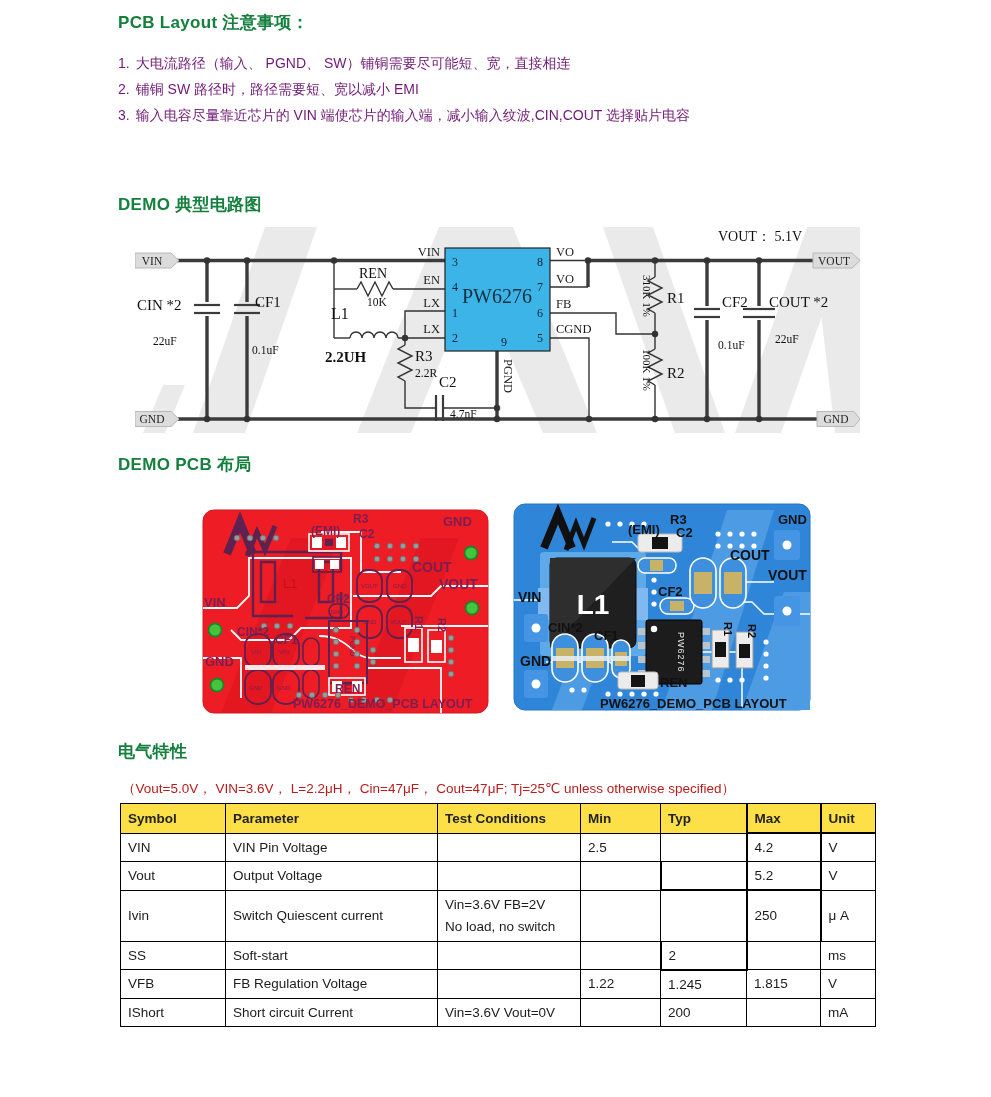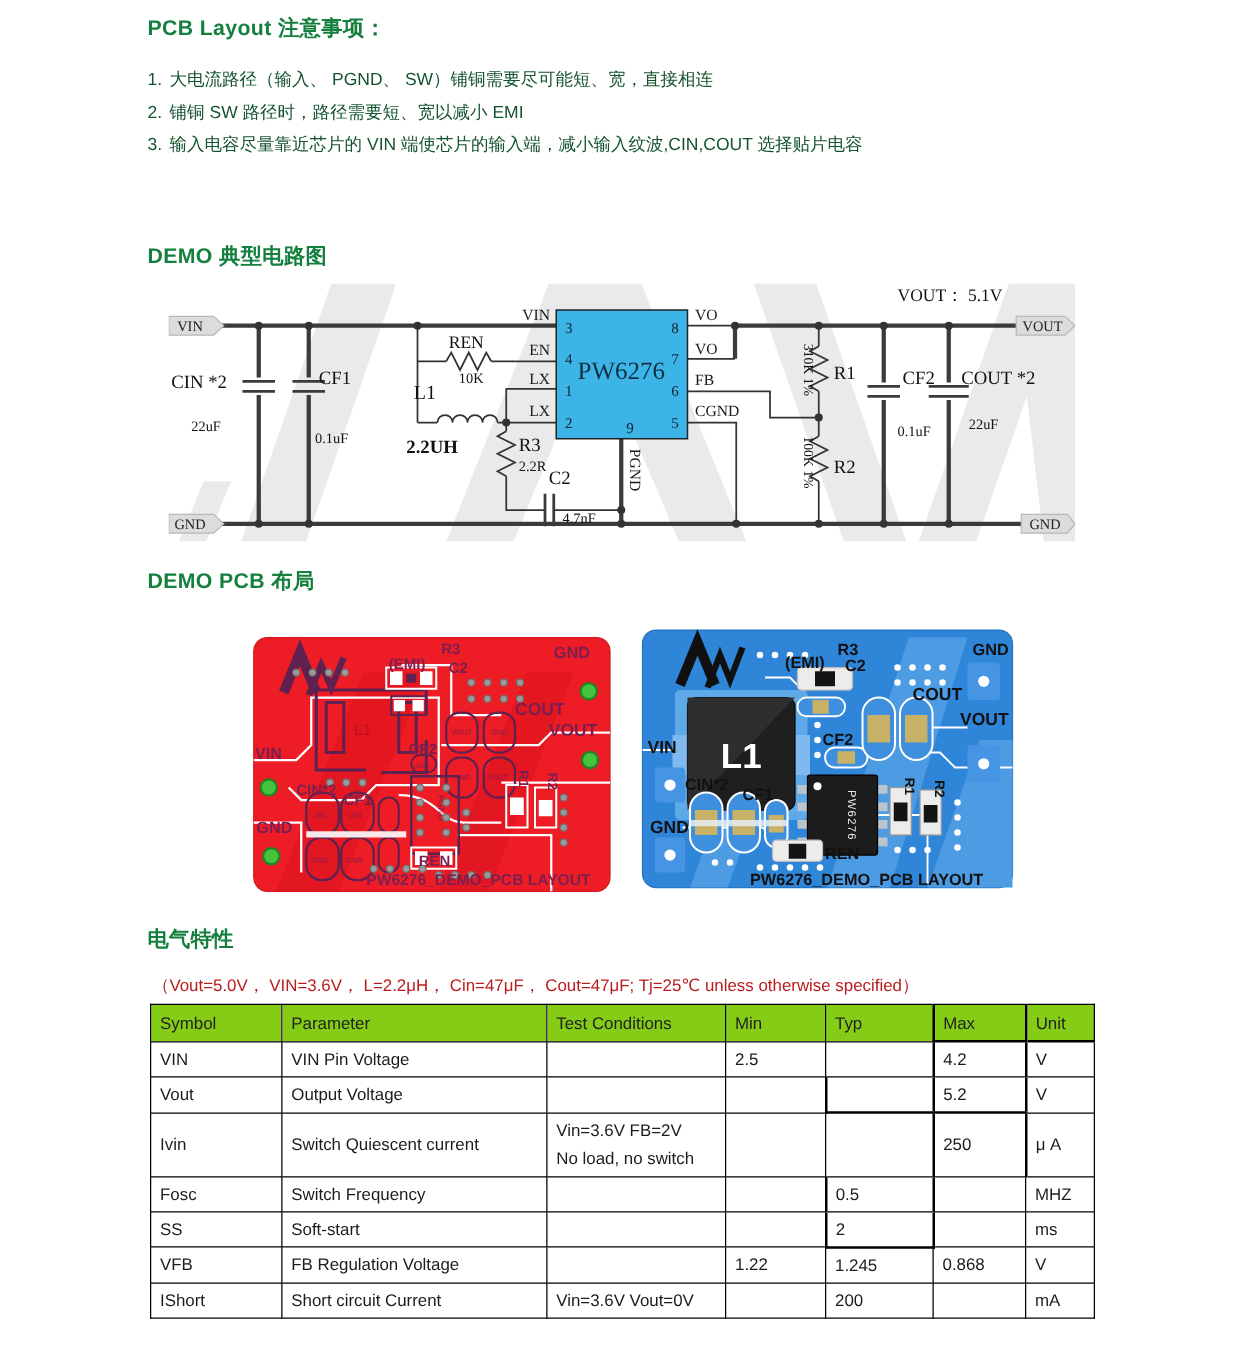--- a/index.html
+++ b/index.html
@@ -1,27 +1,27 @@
 <!DOCTYPE html>
 <html><head>
 <meta charset="utf-8">
 <style>
   html,body{margin:0;padding:0;background:#ffffff;}
   .page{position:relative;width:991px;height:1097px;background:#fff;overflow:hidden;
         font-family:"Liberation Sans","DejaVu Sans",sans-serif;color:#222;}
   .abs{position:absolute;}
   h2.sec{margin:0;font-size:17px;font-weight:bold;color:#15803d;letter-spacing:.3px;}
   .notes{margin:0;padding:0;list-style:none;}
-  .notes li{font-size:14px;color:#14532d;height:26px;line-height:26px;white-space:nowrap;}
+  .notes li{font-size:14px;color:#701a75;height:26px;line-height:26px;white-space:nowrap;}
   .notes .num{margin-right:6px;}
   .conditions{font-size:13.5px;color:#b91c1c;}
   table.elec{border-collapse:collapse;table-layout:fixed;width:755px;border:1.5px solid #000;}
   table.elec th,table.elec td{border:1px solid #000;font-size:13.5px;padding:3px 7px;
       text-align:left;vertical-align:middle;overflow:hidden;white-space:nowrap;}
-  table.elec th{background:#84cc16;font-weight:normal;height:22px;}
+  table.elec th{background:#fde047;font-weight:bold;height:22px;}
   table.elec td{height:21px;color:#1c1c1c;}
   td.multi div{line-height:22px;}
   .bl{border-left:2.5px solid #000 !important}
   .br{border-right:2.5px solid #000 !important}
   .bb{border-bottom:2.5px solid #000 !important}
   svg text{user-select:none;}
   .ser{font-family:"Liberation Serif","DejaVu Serif",serif;}
 </style>
 </head>
 <body>
@@ -529,44 +529,35 @@
           <td class="multi">
             <div>Vin=3.6V FB=2V</div>
             <div>No load, no switch</div>
           </td>
           <td></td>
           <td></td>
           <td class="bl">250</td>
           <td class="bl">μ A</td>
         </tr>
         <tr>
-          <td>Fosc</td>
-          <td>Switch Frequency</td>
-          <td></td>
-          <td></td>
-          <td class="bl br">0.5</td>
-          <td></td>
-          <td>MHZ</td>
-        </tr>
-        <tr>
           <td>SS</td>
           <td>Soft-start</td>
           <td></td>
           <td></td>
           <td class="bl br bb">2</td>
           <td></td>
           <td>ms</td>
         </tr>
         <tr>
           <td>VFB</td>
           <td>FB Regulation Voltage</td>
           <td></td>
           <td>1.22</td>
           <td>1.245</td>
-          <td>0.868</td>
+          <td>1.815</td>
           <td>V</td>
         </tr>
         <tr>
           <td>IShort</td>
           <td>Short circuit Current</td>
           <td>Vin=3.6V Vout=0V</td>
           <td></td>
           <td>200</td>
           <td></td>
           <td>mA</td>

